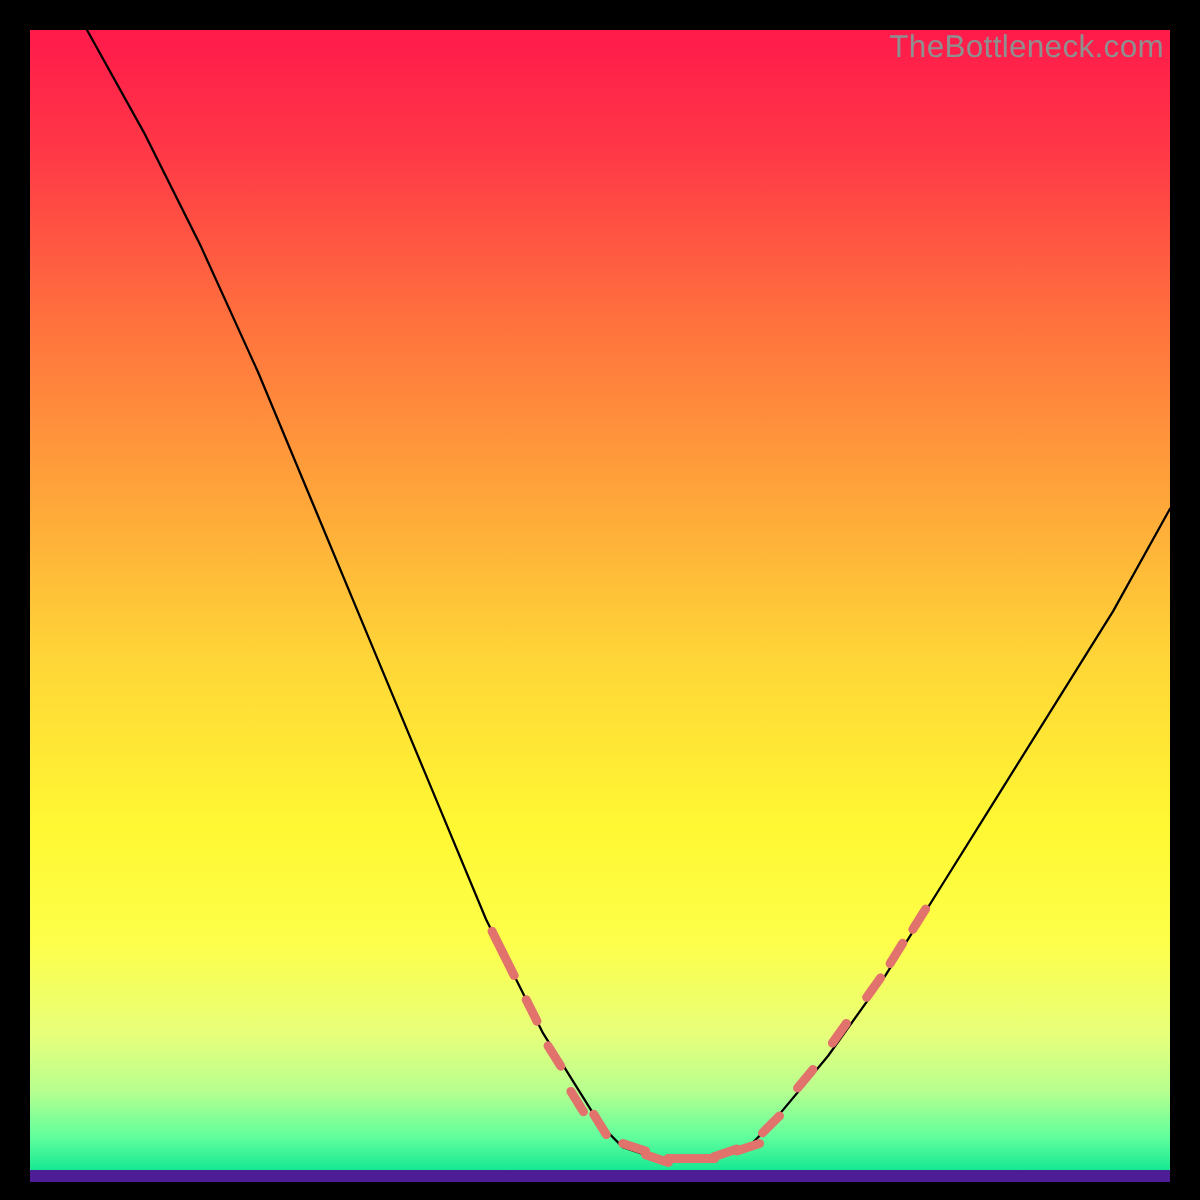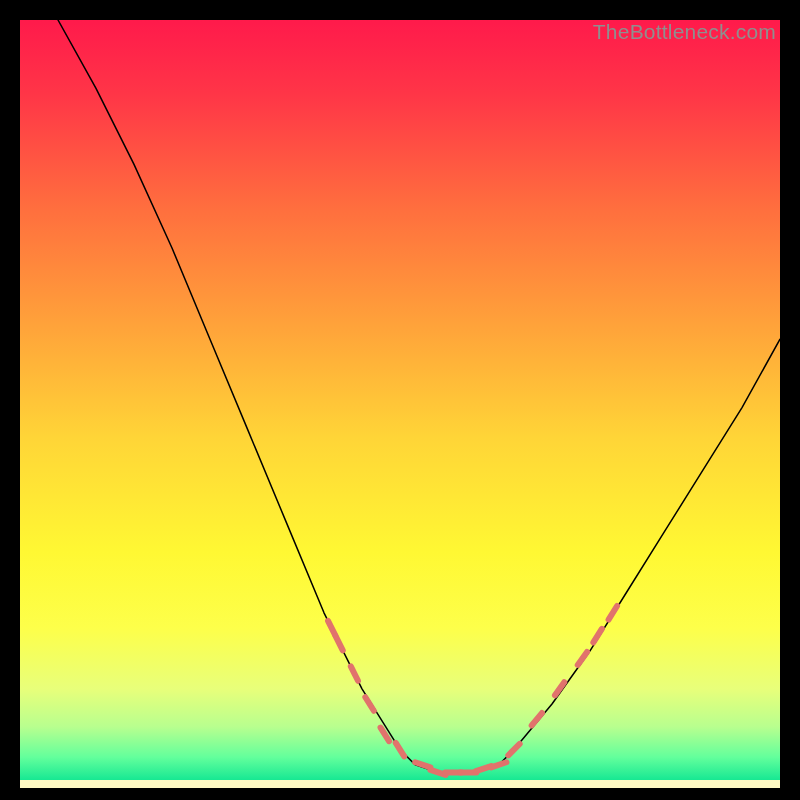--- a/index.html
+++ b/index.html
@@ -10,21 +10,21 @@
     background: #000000;
     overflow: hidden;
     font-family: Arial, Helvetica, sans-serif;
   }
   .frame {
     position: absolute;
     left: 20px;
     top: 20px;
     width: 760px;
     height: 768px;
-    background: #fef9c3;
+    background: #4c1d95;
   }
   .plot-area {
     position: absolute;
     left: 0;
     top: 0;
     width: 760px;
     height: 760px;
   }
   .watermark {
     position: absolute;

